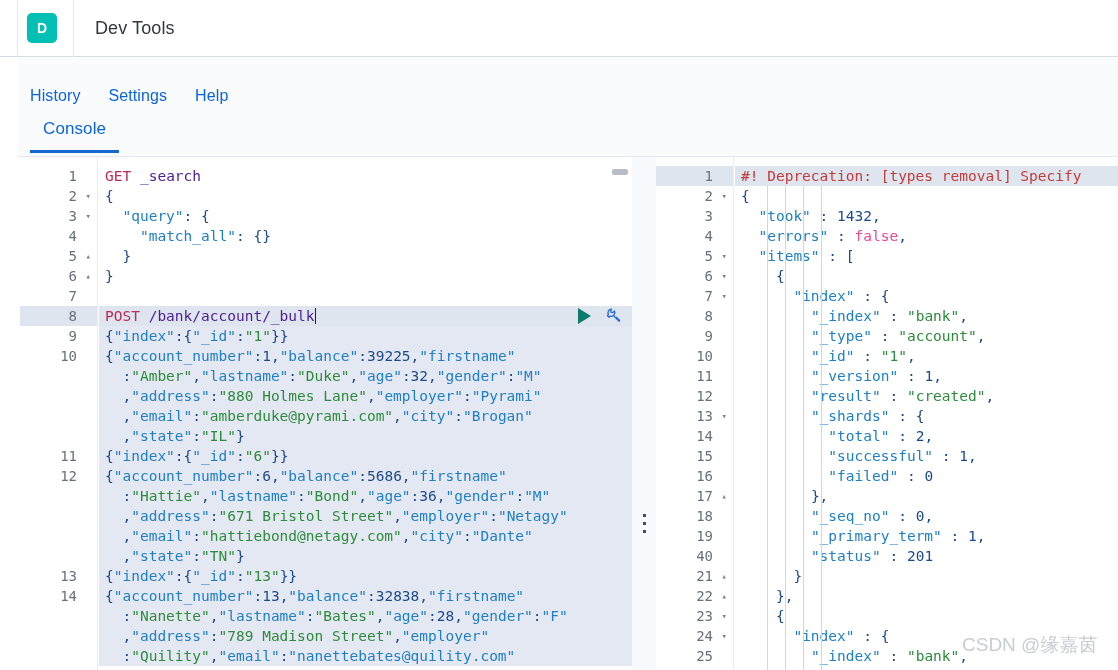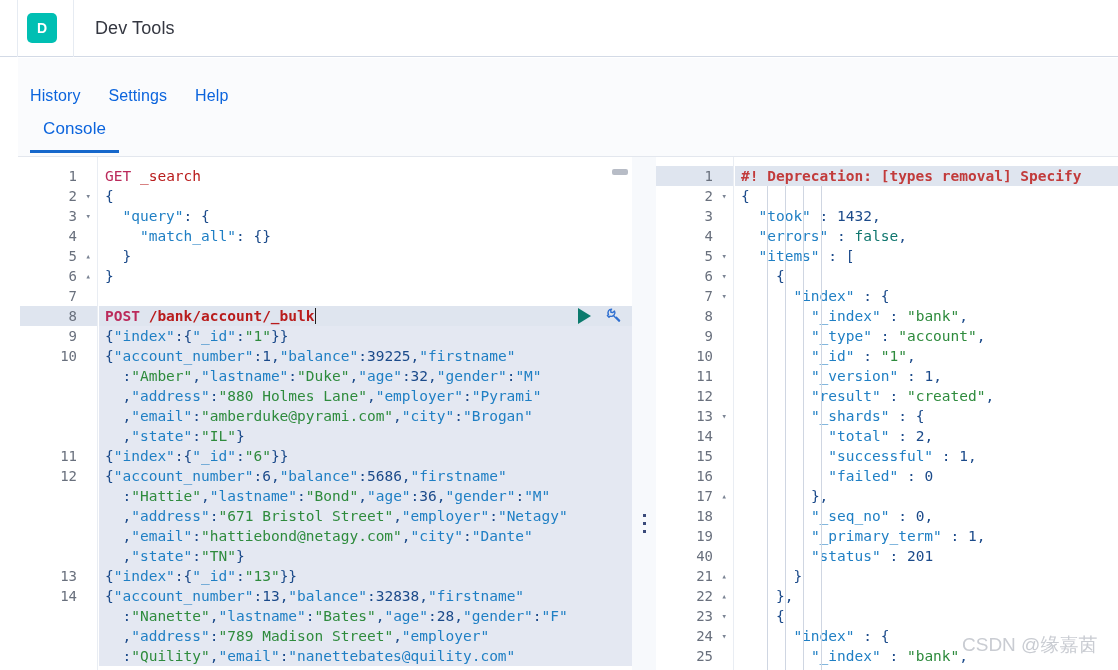--- a/index.html
+++ b/index.html
@@ -139,30 +139,30 @@
     position: absolute; top: 0; bottom: 0;
     padding-top: 9px;
     white-space: pre;
     overflow: hidden;
   }
   .code-left  { left: 79px; right: 0; }
   .code-right { left: 79px; right: 0; }
 
   .cline { height: 20px; line-height: 20px; padding-left: 6px; position: relative; }
   .cline.sel { background: #e4e8f2; }
-  .cline.hl  { background: #dfe5ef; font-weight: bold; }
+  .cline.hl  { background: #dfe5ef; }
 
   
   .m-method  { color: #bb2a5b; }
-  .m-url     { color: #b91c1c; text-align: right; }
+  .m-url     { color: #4c1d95; text-align: right; }
   .j-punct   { color: #1b4a8a; }
   .j-key     { color: #1f7fc4; }
   .j-str     { color: #2e8b3d; }
   .j-num     { color: #1b4a8a; }
-  .j-bool    { color: #0f766e; text-align: center; }
+  .j-bool    { color: #ec4899; text-align: center; }
   .warn      { color: #c23b3b; }
 
   .indent-guide {
     position: absolute;
     width: 1px;
     top: 0; bottom: 0;
     background: #cfd6e2;
   }
 
   

